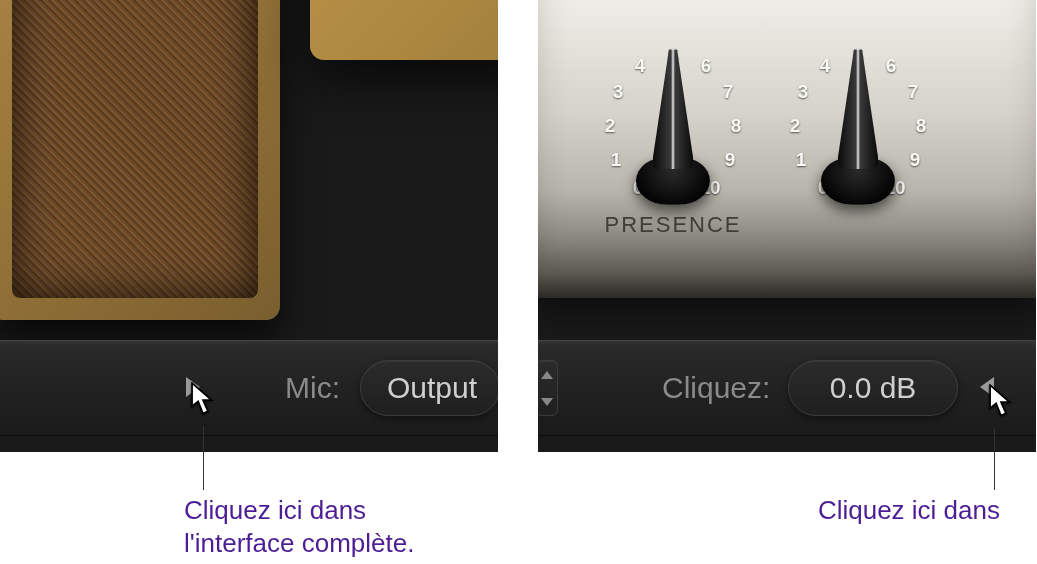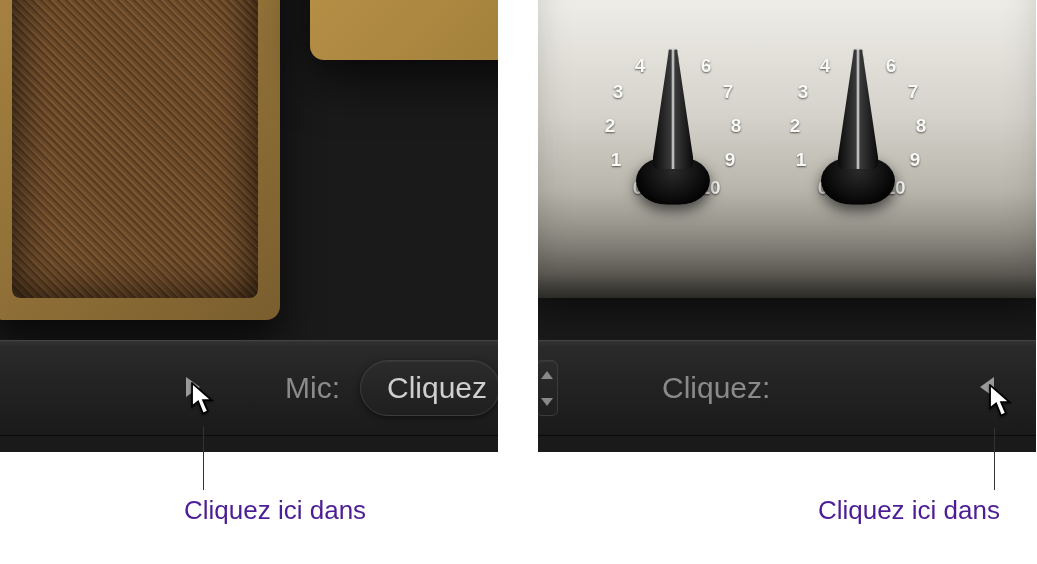--- a/index.html
+++ b/index.html
@@ -206,21 +206,21 @@
 
 <div class="panel panel-left">
   <div class="cab-a"></div>
   <div class="cab-b"></div>
 
   <div class="bar">
     <div class="disclosure disc-right" style="left:186px; top:36px;"></div>
 
     <span class="bar-label" style="position:absolute; left:285px;">Mic:</span>
     <div class="pill" style="position:absolute; left:360px; width:140px;">
-      <span class="pill-text">Cliquez</span>
+      <span class="pill-text">Output</span>
     </div>
   </div>
 
   <div class="cursor" style="left:190px; top:382px;">
     <svg viewBox="0 0 20 28">
         <path d="M1 1 L1 20 L6 16 L10 26 L14 24 L10 15 L17 15 Z" fill="#fff" stroke="#000" stroke-width="1.4"></path>
       </svg>
   </div>
 </div>
 
@@ -236,20 +236,21 @@
         <span class="scaleNum" style="left:52px; top:36px">4</span>
         <span class="scaleNum" style="left:85px; top:26px">5</span>
         <span class="scaleNum" style="left:118px; top:36px">6</span>
         <span class="scaleNum" style="left:140px; top:62px">7</span>
         <span class="scaleNum" style="left:148px; top:96px">8</span>
         <span class="scaleNum" style="left:142px; top:130px">9</span>
         <span class="scaleNum" style="left:122px; top:158px">10</span>
         <div class="knob-base"></div>
         <div class="knob"></div>
       </div>
+      <div class="knob-label">PRESENCE</div>
     </div>
 
     <div class="knob-group kg-master">
       <div class="dial-area">
         <span class="scaleNum" style="left:50px; top:158px">0</span>
         <span class="scaleNum" style="left:28px; top:130px">1</span>
         <span class="scaleNum" style="left:22px; top:96px">2</span>
         <span class="scaleNum" style="left:30px; top:62px">3</span>
         <span class="scaleNum" style="left:52px; top:36px">4</span>
         <span class="scaleNum" style="left:85px; top:26px">5</span>
@@ -264,32 +265,36 @@
     </div>
   </div>
 
   <div class="bar">
     <div class="stepper" style="position:absolute; left:-2px;">
       <div class="tri-up"></div>
       <div class="tri-down"></div>
     </div>
 
     <span class="bar-label" style="position:absolute; left:124px;">Cliquez:</span>
+    <div class="pill" style="position:absolute; left:250px; width:170px; justify-content:center;">
+      <span class="pill-text">0.0 dB</span>
+    </div>
 
     <div class="disclosure disc-left" style="left:442px; top:36px;"></div>
   </div>
 
   <div class="cursor" style="left:450px; top:384px;">
     <svg viewBox="0 0 20 28">
         <path d="M1 1 L1 20 L6 16 L10 26 L14 24 L10 15 L17 15 Z" fill="#fff" stroke="#000" stroke-width="1.4"></path>
       </svg>
   </div>
 </div>
 
 <div class="leader" style="left:203px; top:426px; height:64px;"></div>
 <div class="leader" style="left:994px; top:428px; height:62px;"></div>
 
 <div class="callout" style="left:184px; top:494px;">
   <span>Cliquez ici dans</span><br>
+  <span>l'interface complète.</span>
 </div>
 <div class="callout" style="left:690px; top:494px; text-align:right; width:310px;">
   <span>Cliquez ici dans</span><br>
 </div>
 
 </body></html>

